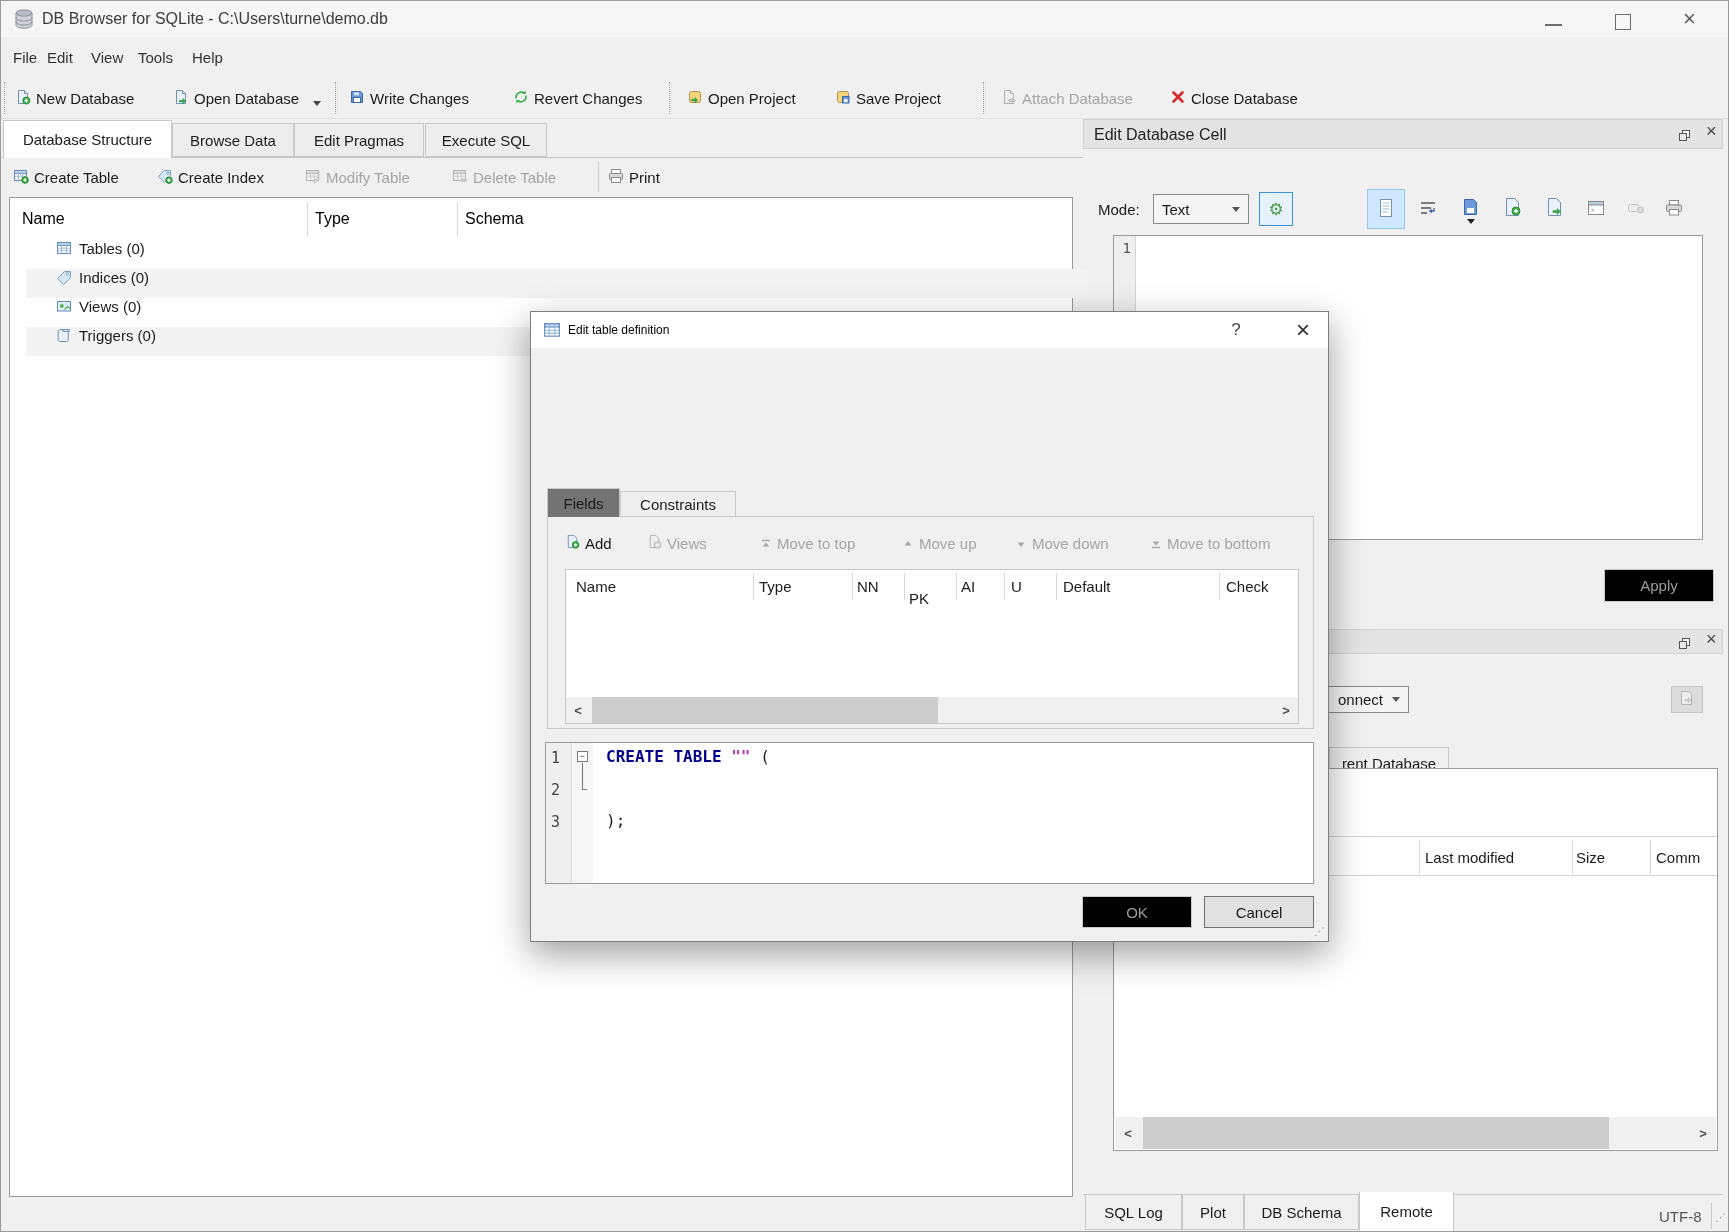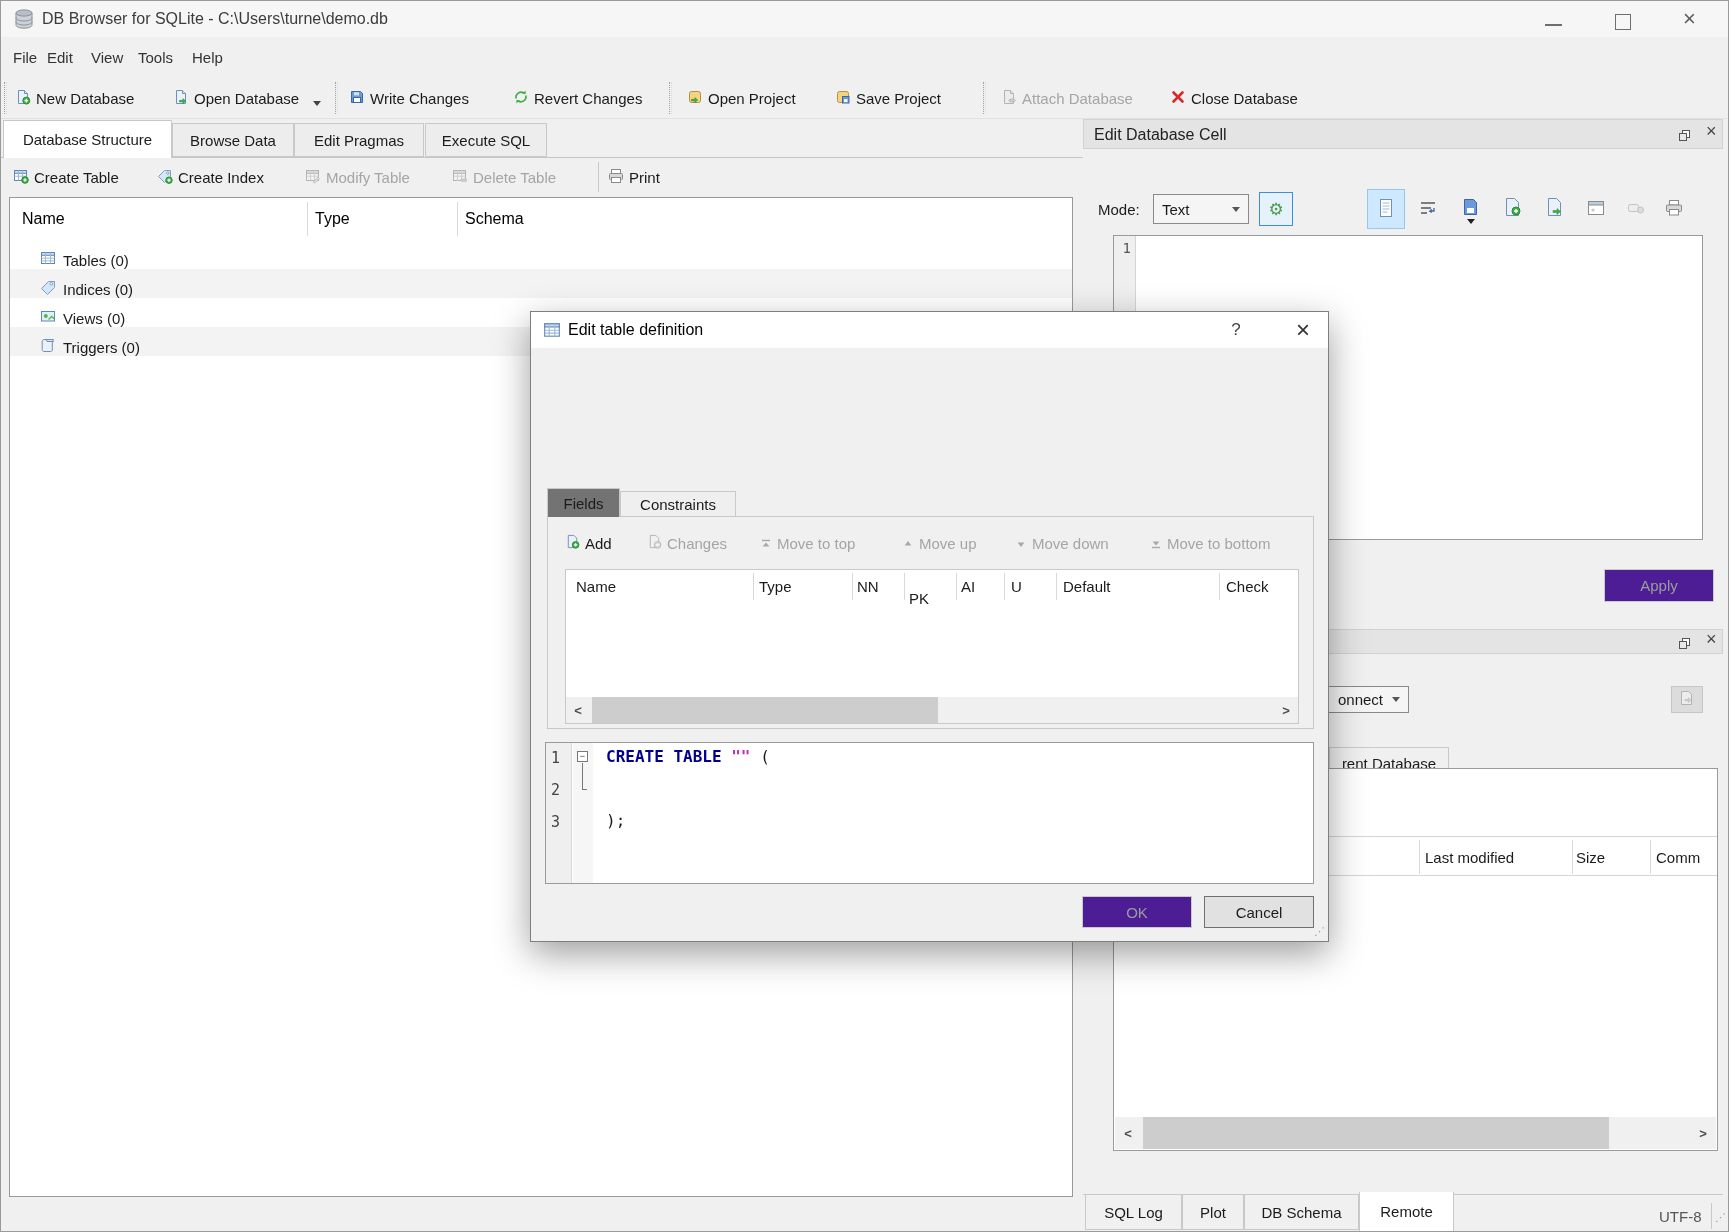--- a/index.html
+++ b/index.html
@@ -11,28 +11,28 @@
   .txt{white-space:nowrap;}
   .dis{color:#a5a5a5;}
   .tbbtn{gap:5px;}
   .vsep{border-left:1px dotted #9f9f9f;border-right:1px dotted #dcdcdc;width:3px;}
   .tab{background:#ededed;border:1px solid #c9c9c9;display:flex;align-items:center;justify-content:center;}
   .tab.active{background:#ffffff;border-bottom:none;z-index:3;}
   .btab{background:#f0f0f0;border:1px solid #c9c9c9;display:flex;align-items:center;justify-content:center;}
   .btab.active{background:#ffffff;border-top:none;z-index:3;}
   .panel-title{background:#e4e4e4;border:1px solid #d2d2d2;}
   .btn{background:#e1e1e1;border:1px solid #9c9c9c;display:flex;align-items:center;justify-content:center;}
-  .btn.disabled{background:#4c1d95;border-color:#c9c9c9;color:#9c9c9c;}
+  .btn.disabled{background:#000000;border-color:#c9c9c9;color:#9c9c9c;}
   .white-box{background:#fff;border:1px solid #9a9a9a;}
   .colline{width:1px;background:#d9d9d9;}
   .sb-track{background:#f0f0f0;}
   .sb-thumb{background:#cdcdcd;}
   .sb-arrow{color:#4d4d4d;font-weight:bold;font-size:13px;display:flex;align-items:center;justify-content:center;}
   .mono{font-family:"DejaVu Sans Mono",monospace;}
-  .treerow{height:29px;display:flex;align-items:flex-end;}
+  .treerow{height:29px;display:flex;align-items:flex-start;margin-left:16px;}
   .treerow.alt{background:#f3f3f3;}
   .hdrtext{font-size:16px;color:#000;}
   .caret-down{width:0;height:0;border-left:4px solid transparent;border-right:4px solid transparent;border-top:5px solid #444;}
   .grip-dots{color:#9a9a9a;font-size:11px;letter-spacing:-1px;}
   #dialog{box-shadow:0 12px 34px rgba(0,0,0,.38);border:1px solid #7e7e7e;background:#f0f0f0;z-index:10;}
   .fold-box{width:11px;height:11px;border:1px solid #777;background:#fff;font-size:9px;line-height:9px;text-align:center;color:#333;}
   .kw{color:#00008c;font-weight:bold;}
   .str{color:#c030c0;font-weight:bold;}
   input{font-family:"Liberation Sans",sans-serif;}
 </style>
@@ -386,21 +386,21 @@
   </div>
 
   <div id="dialog" class="abs" style="left:529px;top:310px;width:799px;height:631px;">
 
     <div class="abs" style="left:0;top:0;width:797px;height:36px;background:#ffffff;">
       <span class="abs" style="left:12px;top:9px;"><svg width="18" height="18" viewBox="0 0 16 16">
             <rect x="1.5" y="2.5" width="13" height="11" fill="#fff" stroke="#5f87b8"></rect>
             <rect x="1.5" y="2.5" width="13" height="2.8" fill="#c8dcf0" stroke="#5f87b8"></rect>
             <path d="M1.5 8.2h13M1.5 10.8h13M5.5 2.5v11M10.5 2.5v11" stroke="#9db9d8"></path>
           </svg></span>
-      <span class="abs flex txt" style="left:37px;top:0;height:36px;font-size:16px;color:#000;">Edit table definition</span>
+      <span class="abs flex txt" style="left:37px;top:0;height:36px;font-size:12px;color:#000;">Edit table definition</span>
       <span class="abs flex" style="left:690px;top:0;width:30px;height:36px;justify-content:center;font-size:17px;color:#444;">?</span>
       <span class="abs flex" style="left:755px;top:0;width:34px;height:36px;justify-content:center;font-size:24px;color:#333;font-weight:300;">×</span>
     </div>
 
 
     <div class="abs tab active" style="left:16px;top:176px;width:73px;height:29px;background:#737373;">
       <span>Fields</span>
     </div>
     <div class="abs tab" style="left:89px;top:179px;width:116px;height:26px;background:#efefef;">
       <span>Constraints</span>
@@ -415,21 +415,21 @@
               <path d="M11.3 9.8v3.6M9.5 11.6h3.6" stroke="#fff" stroke-width="1.3"></path>
             </svg></span>
         <span class="txt">Add</span>
       </div>
       <div class="abs flex dis" style="left:99px;top:12px;height:28px;gap:5px;">
         <span><svg width="15" height="15" viewBox="0 0 16 16">
               <path d="M3.5 1.5h6l3 3v10h-9z" fill="#f0f0f0" stroke="#b3b3b3"></path>
               <circle cx="11.3" cy="11.6" r="3.5" fill="#dcdcdc" stroke="#b3b3b3"></circle>
               <path d="M9.5 11.6h3.6" stroke="#fff" stroke-width="1.3"></path>
             </svg></span>
-        <span class="txt">Changes</span>
+        <span class="txt">Views</span>
       </div>
       <div class="abs flex dis" style="left:213px;top:12px;height:28px;gap:6px;">
         <span><svg width="10" height="10" viewBox="0 0 10 10">
               <path d="M1 1.5h8" stroke="#a8a8a8" stroke-width="1.4"></path>
               <path d="M5 3.5l3.4 4H1.6z" fill="#a8a8a8"></path>
             </svg></span>
         <span class="txt">Move to top</span>
       </div>
       <div class="abs flex dis" style="left:355px;top:12px;height:28px;gap:6px;">
         <span><svg width="10" height="10" viewBox="0 0 10 10">

